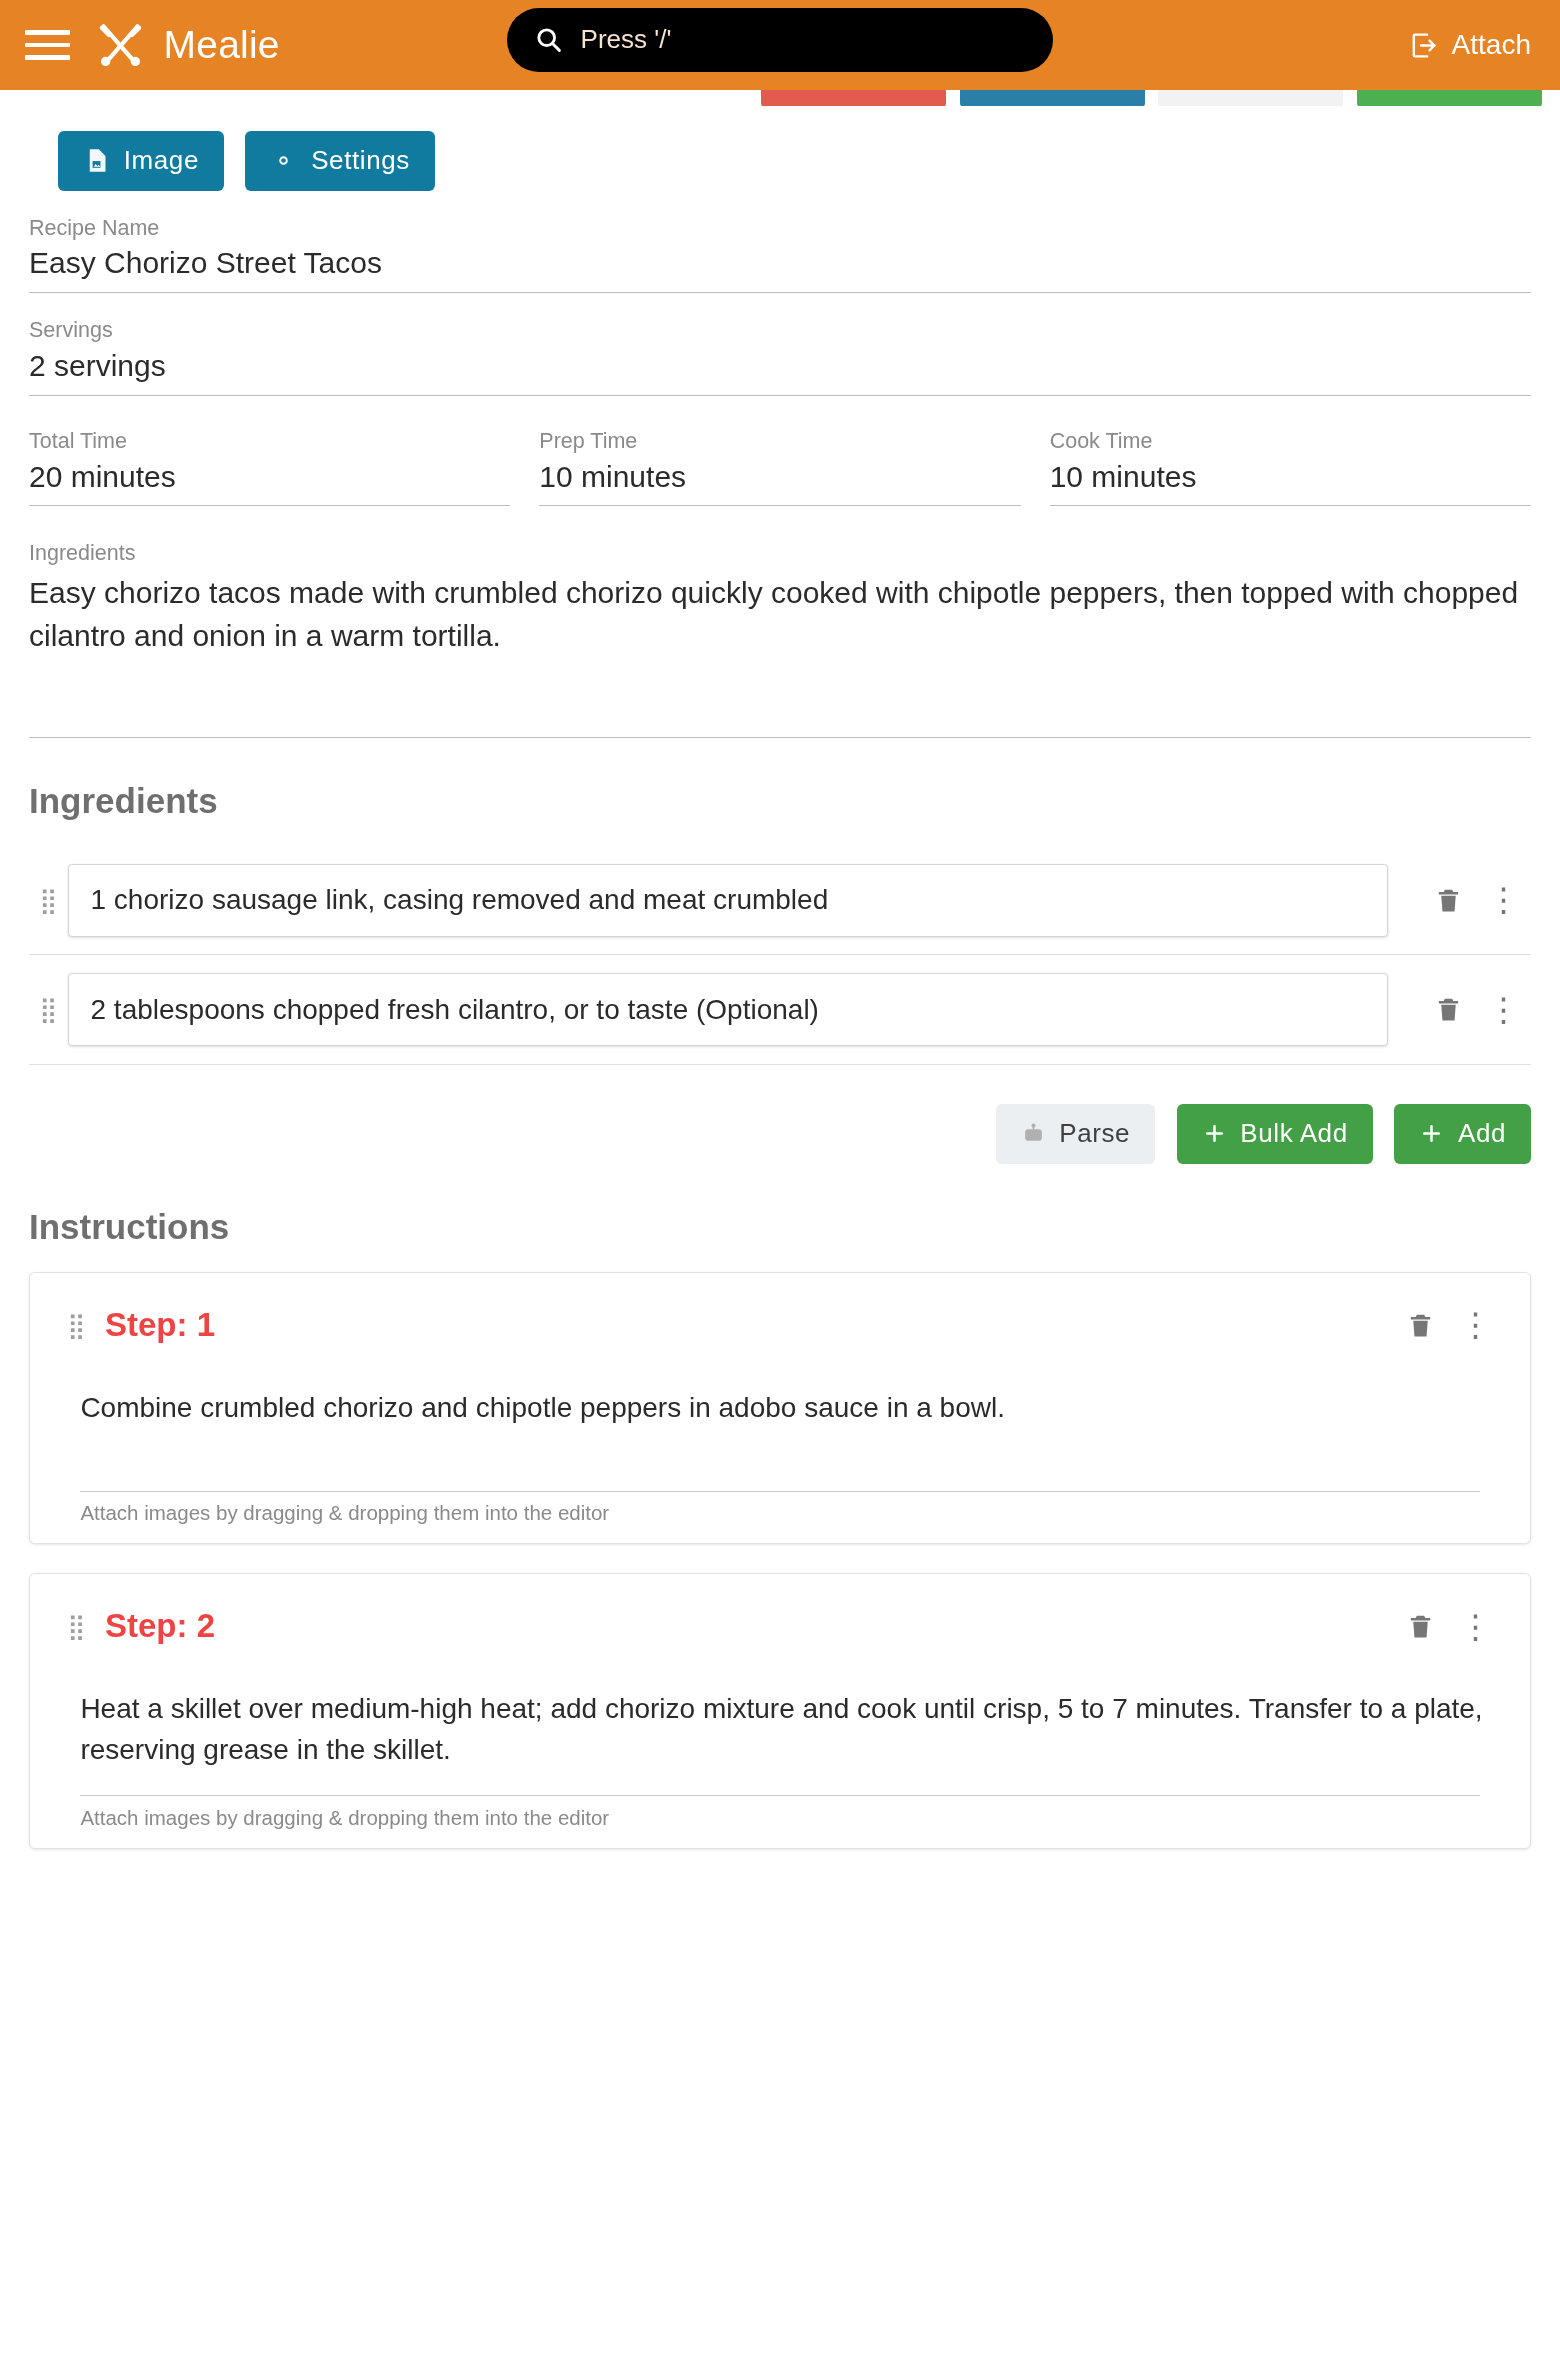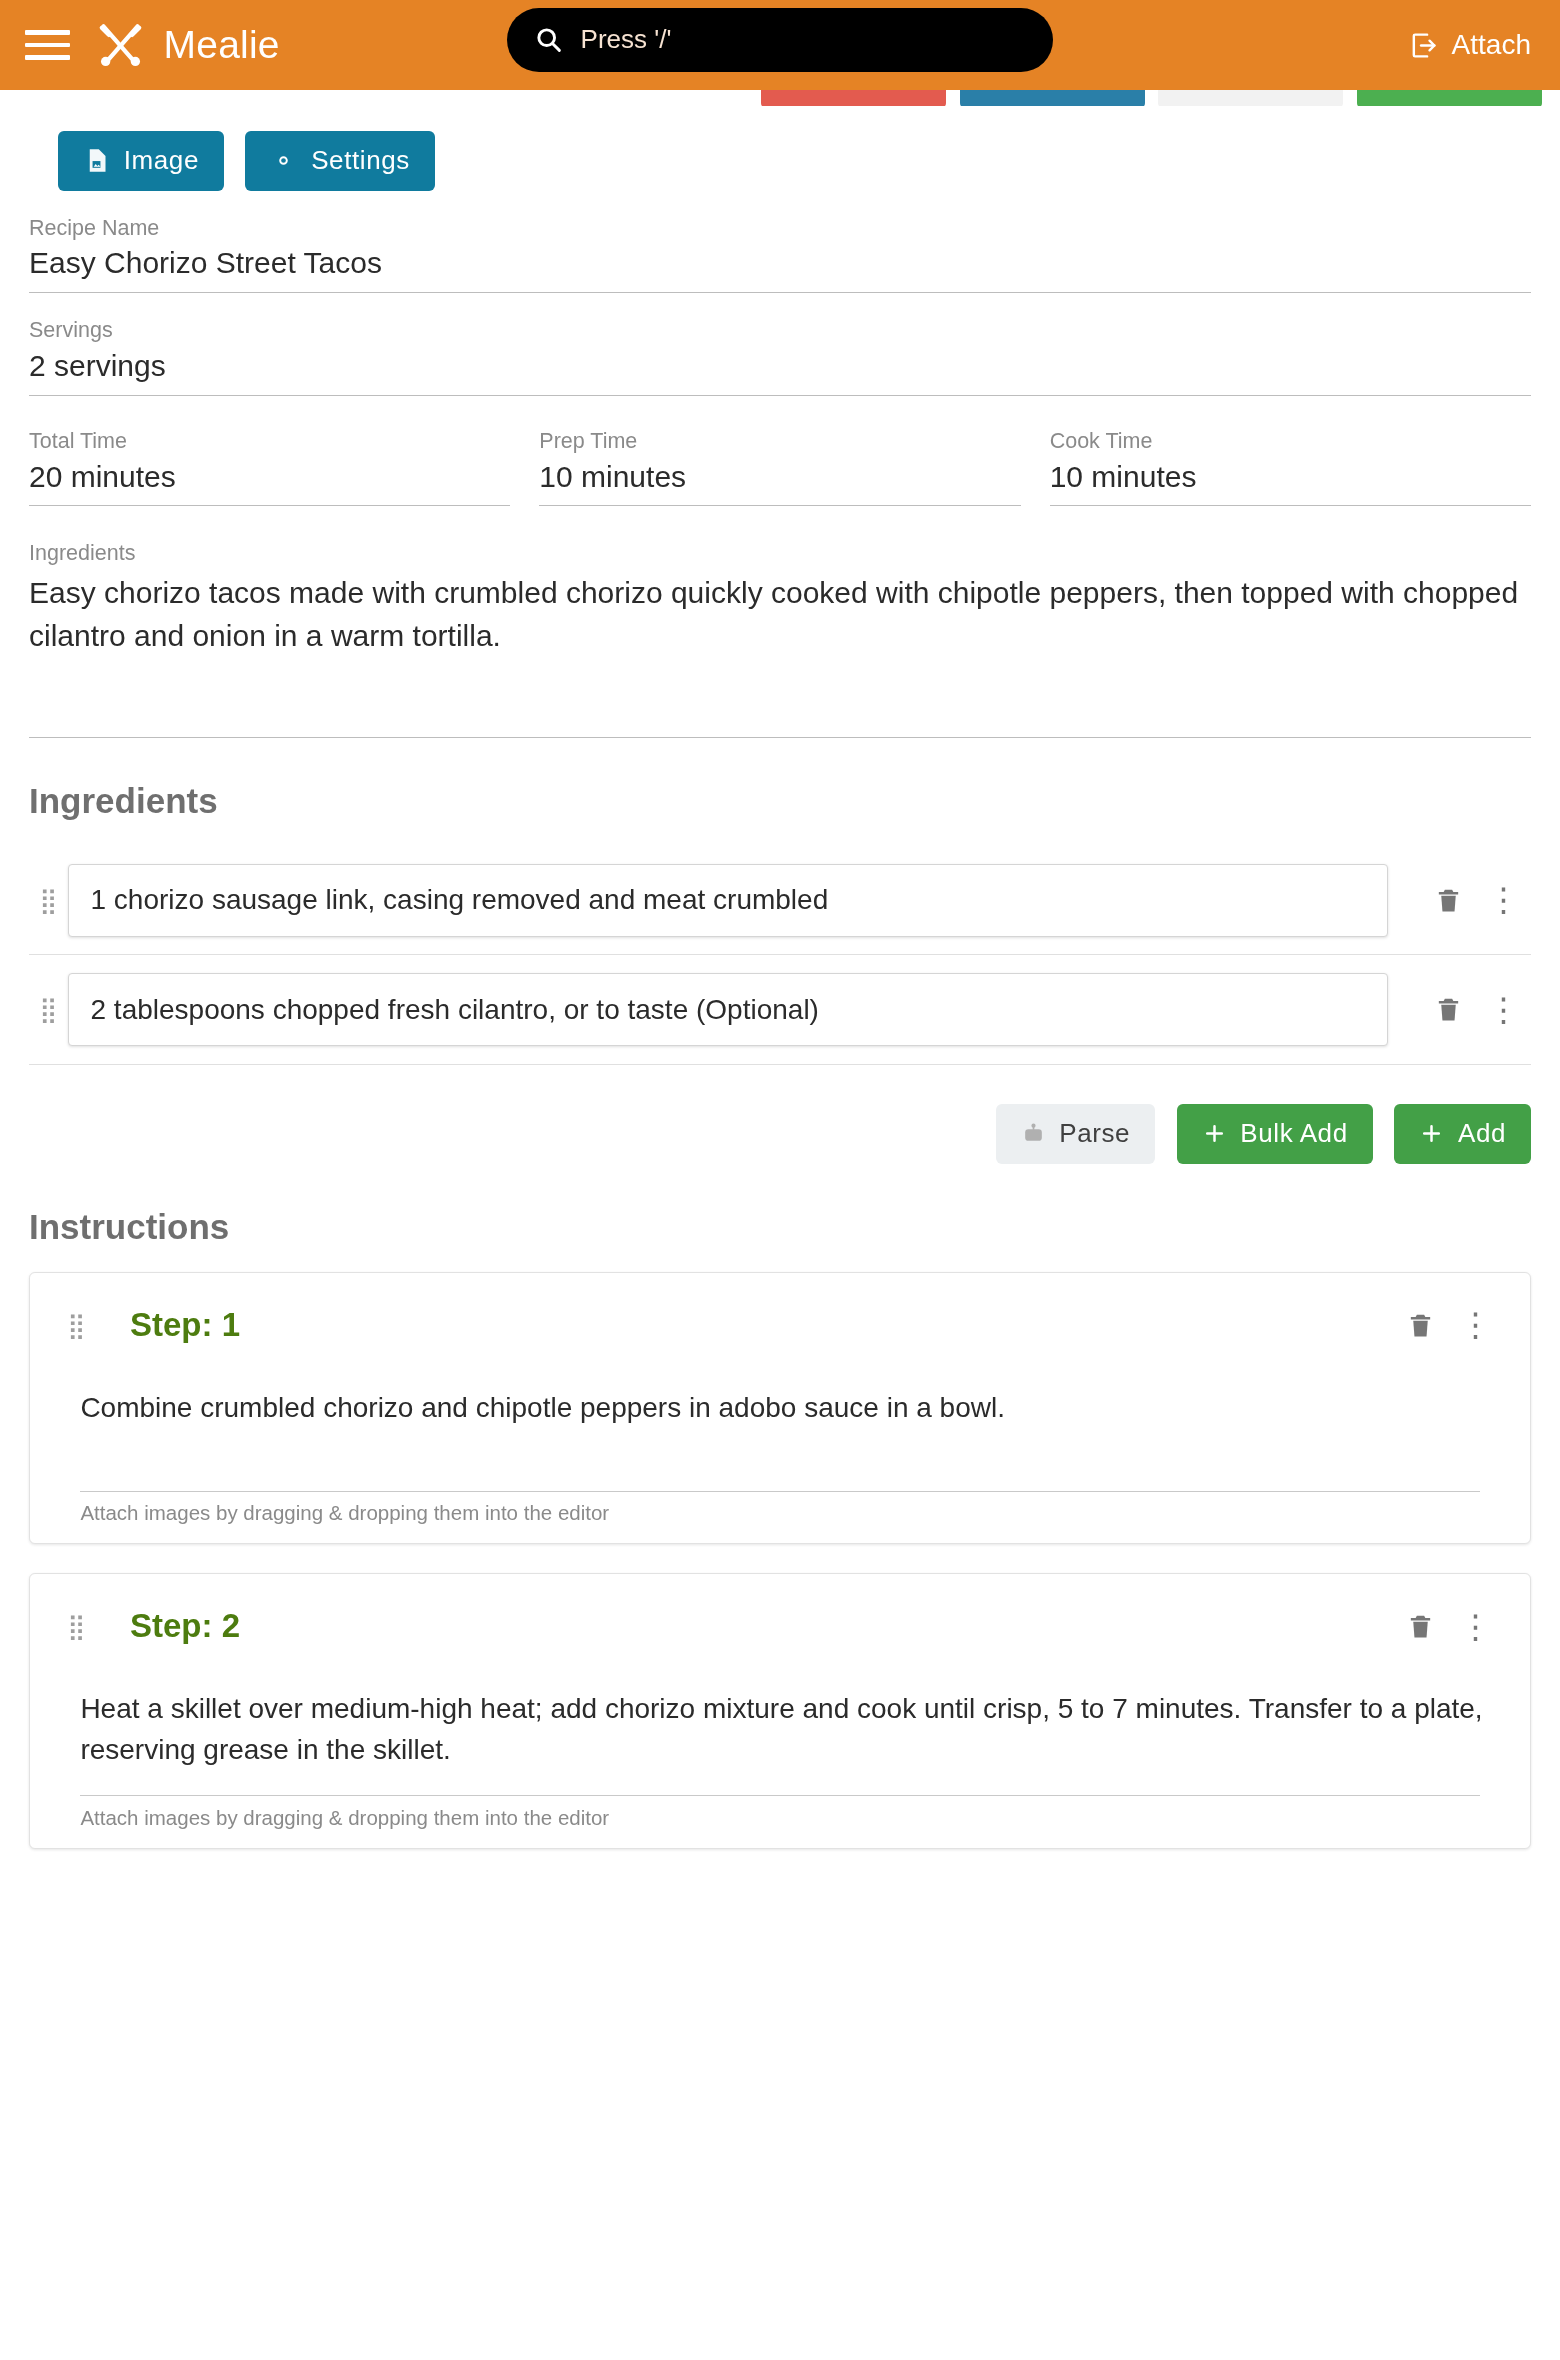--- a/index.html
+++ b/index.html
@@ -149,21 +149,21 @@
     border-radius: 5.9px;
     box-shadow: 0 1px 2.9px rgba(0,0,0,.10);
     margin-bottom: 29px;
     padding: 25px 27px 17.6px 27px;
     background: #fff;
   }
   .step-head {
     display: flex; align-items: center;
   }
   .step-title {
-    font-size: 33px; font-weight: bold; color: #4d7c0f; margin-left: 34px;
+    font-size: 33px; font-weight: bold; color: #ef4444; margin-left: 9px;
   }
   .step-head .spacer { flex: 1; }
   .step-body {
     font-size: 28px; color: #2b2b2b; line-height: 1.45;
     margin: 35px 0 25px 23.4px;
     min-height: 78px;
     max-width: 1434px;
   }
   .step-foot {
     border-top: 1px solid #c9c9c9;

